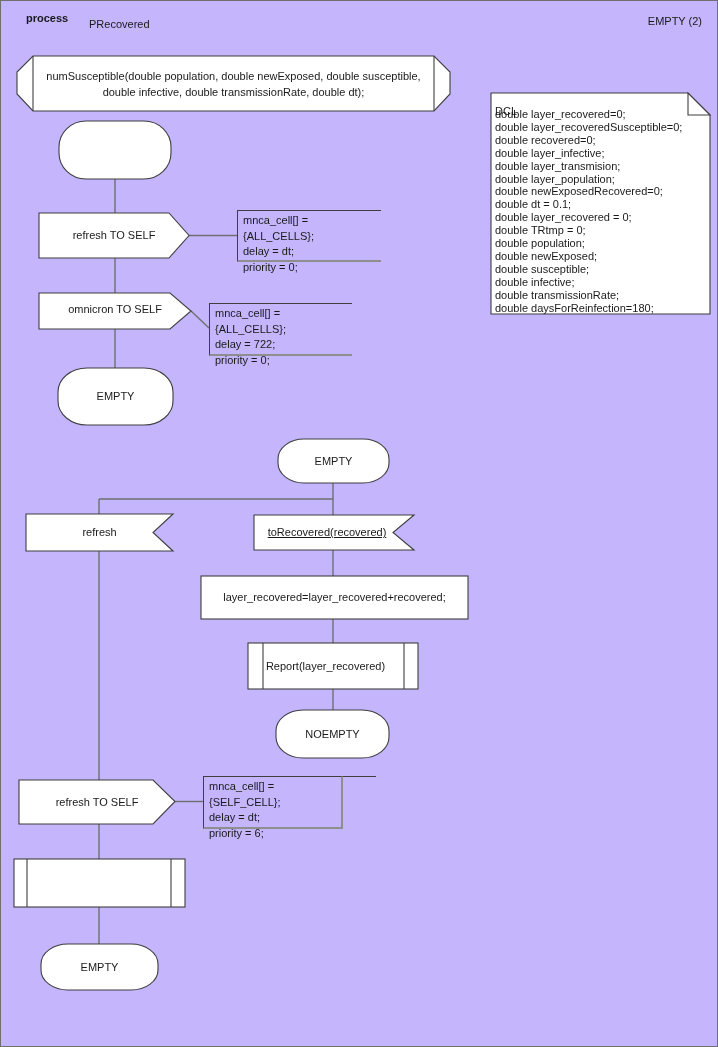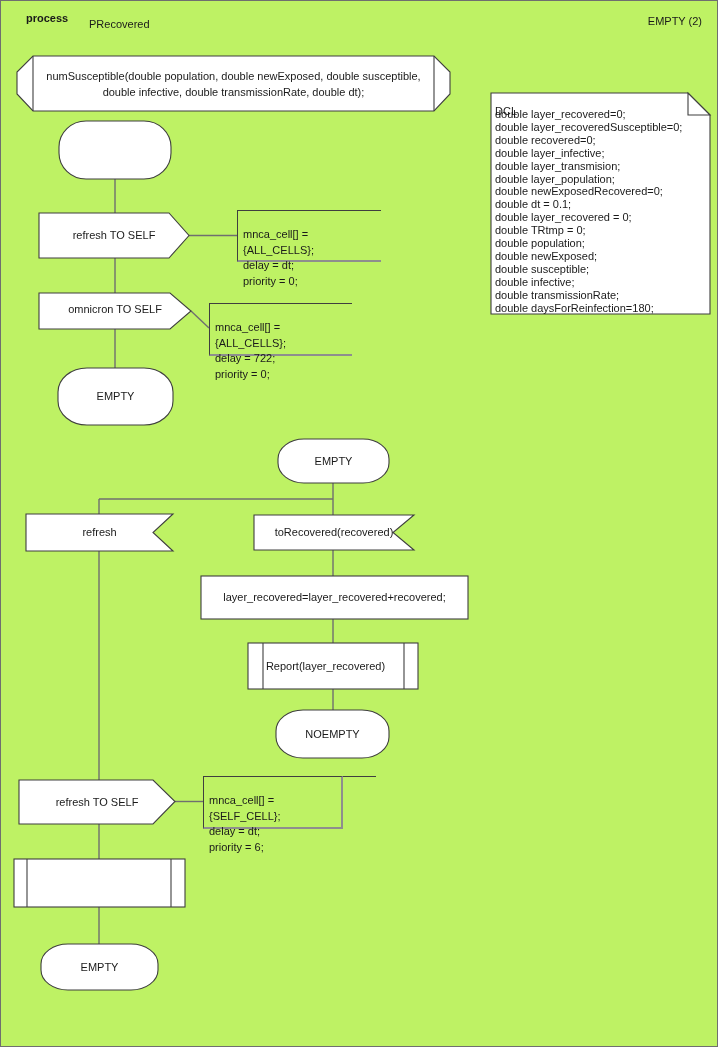--- a/index.html
+++ b/index.html
@@ -1,30 +1,30 @@
 <!DOCTYPE html>
 <html><head>
 <meta charset="utf-8">
 <style>
   html,body { margin:0; padding:0; background:#e8e8e8; }
   .canvas {
     position:relative; width:718px; height:1047px; margin:0 auto;
-    background:#bef264; border:1px solid #6f6f6f; box-sizing:border-box;
+    background:#c4b5fd; border:1px solid #6f6f6f; box-sizing:border-box;
     font-family:"Liberation Sans", sans-serif; color:#1a1a1a; overflow:hidden;
   }
   .layer { position:absolute; left:0; top:0; width:718px; height:1047px; }
   .lbl { position:absolute; font-size:11px; line-height:13px; }
   .bold { font-weight:bold; }
   .center { display:flex; align-items:center; justify-content:center; text-align:center; }
   .pre { white-space:pre-line; }
   .note {
     position:absolute; box-sizing:border-box;
     border-top:1px solid #3f3f3f; border-left:1px solid #3f3f3f;
     border-bottom:2px solid #8e8e8e; border-right:none;
-    font-size:11px; line-height:15.5px; padding:16px 0 0 5px;
+    font-size:11px; line-height:15.5px; padding:2px 0 0 5px;
     white-space:pre-line; overflow:visible;
   }
   .note.closed { border-right:2px solid #8e8e8e; }
   svg { display:block; }
 </style>
 </head>
 <body>
 
 <div class="canvas">
 
@@ -116,21 +116,21 @@
   <div class="note" style="left:208px; top:302px; width:143px; height:53px;">mnca_cell[] = {ALL_CELLS};
 delay = 722;
 priority = 0;</div>
 
   <div class="lbl center" style="left:57px; top:367px; width:115px; height:57px;">EMPTY</div>
 
   <div class="lbl center" style="left:277px; top:438px; width:111px; height:44px;">EMPTY</div>
 
   <div class="lbl center" style="left:25px; top:513px; width:147px; height:37px;">refresh</div>
 
-  <div class="lbl center" style="left:253px; top:514px; width:160px; height:35px;">toRecovered(recovered)</div>
+  <div class="lbl center" style="left:246px; top:514px; width:160px; height:35px;text-decoration:underline;">toRecovered(recovered)</div>
 
   <div class="lbl center" style="left:200px; top:575px; width:267px; height:43px;">layer_recovered=layer_recovered+recovered;</div>
 
   <div class="lbl center" style="left:247px; top:642px; width:155px; height:46px;">Report(layer_recovered)</div>
 
   <div class="lbl center" style="left:275px; top:709px; width:113px; height:48px;">NOEMPTY</div>
 
   <div class="lbl center" style="left:18px; top:779px; width:156px; height:44px;">refresh TO SELF</div>
 
   <div class="note closed" style="left:202px; top:775px; width:140px; height:53px;">mnca_cell[] = {SELF_CELL};

